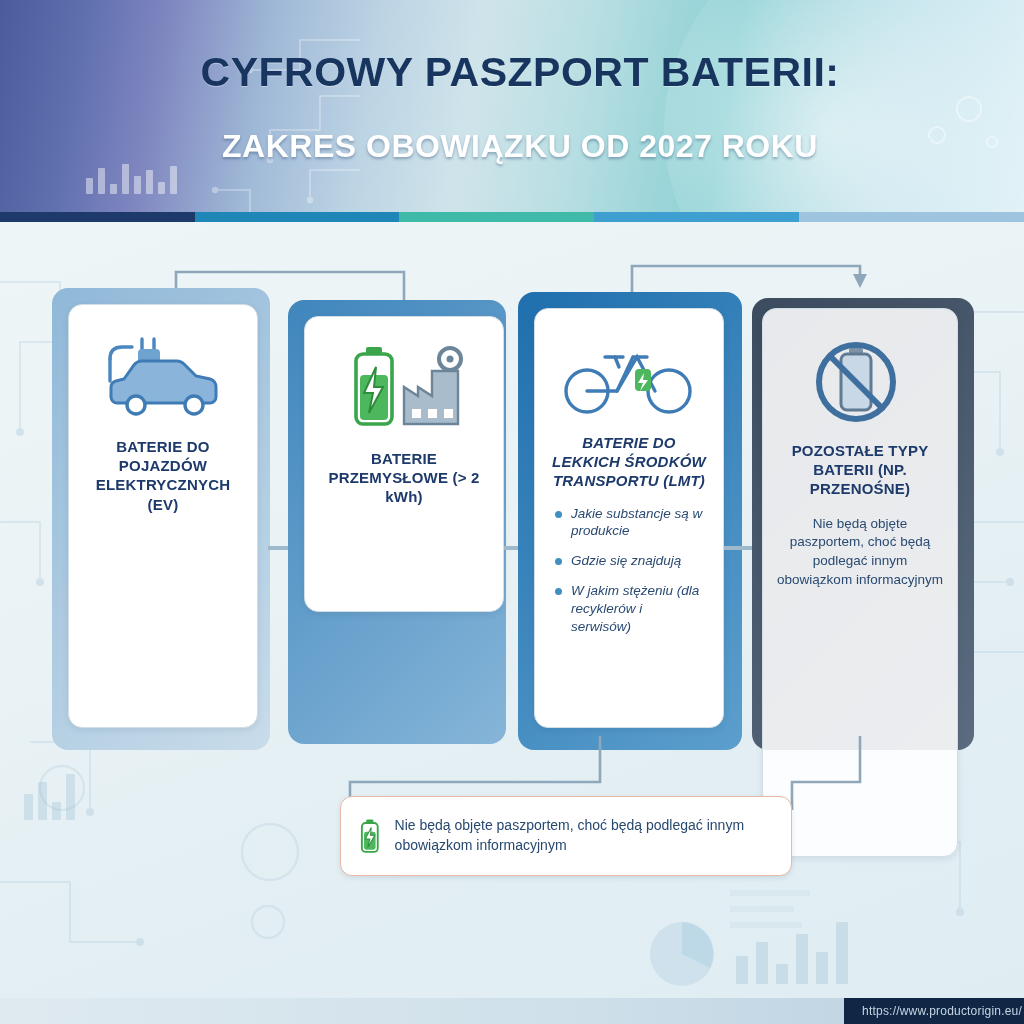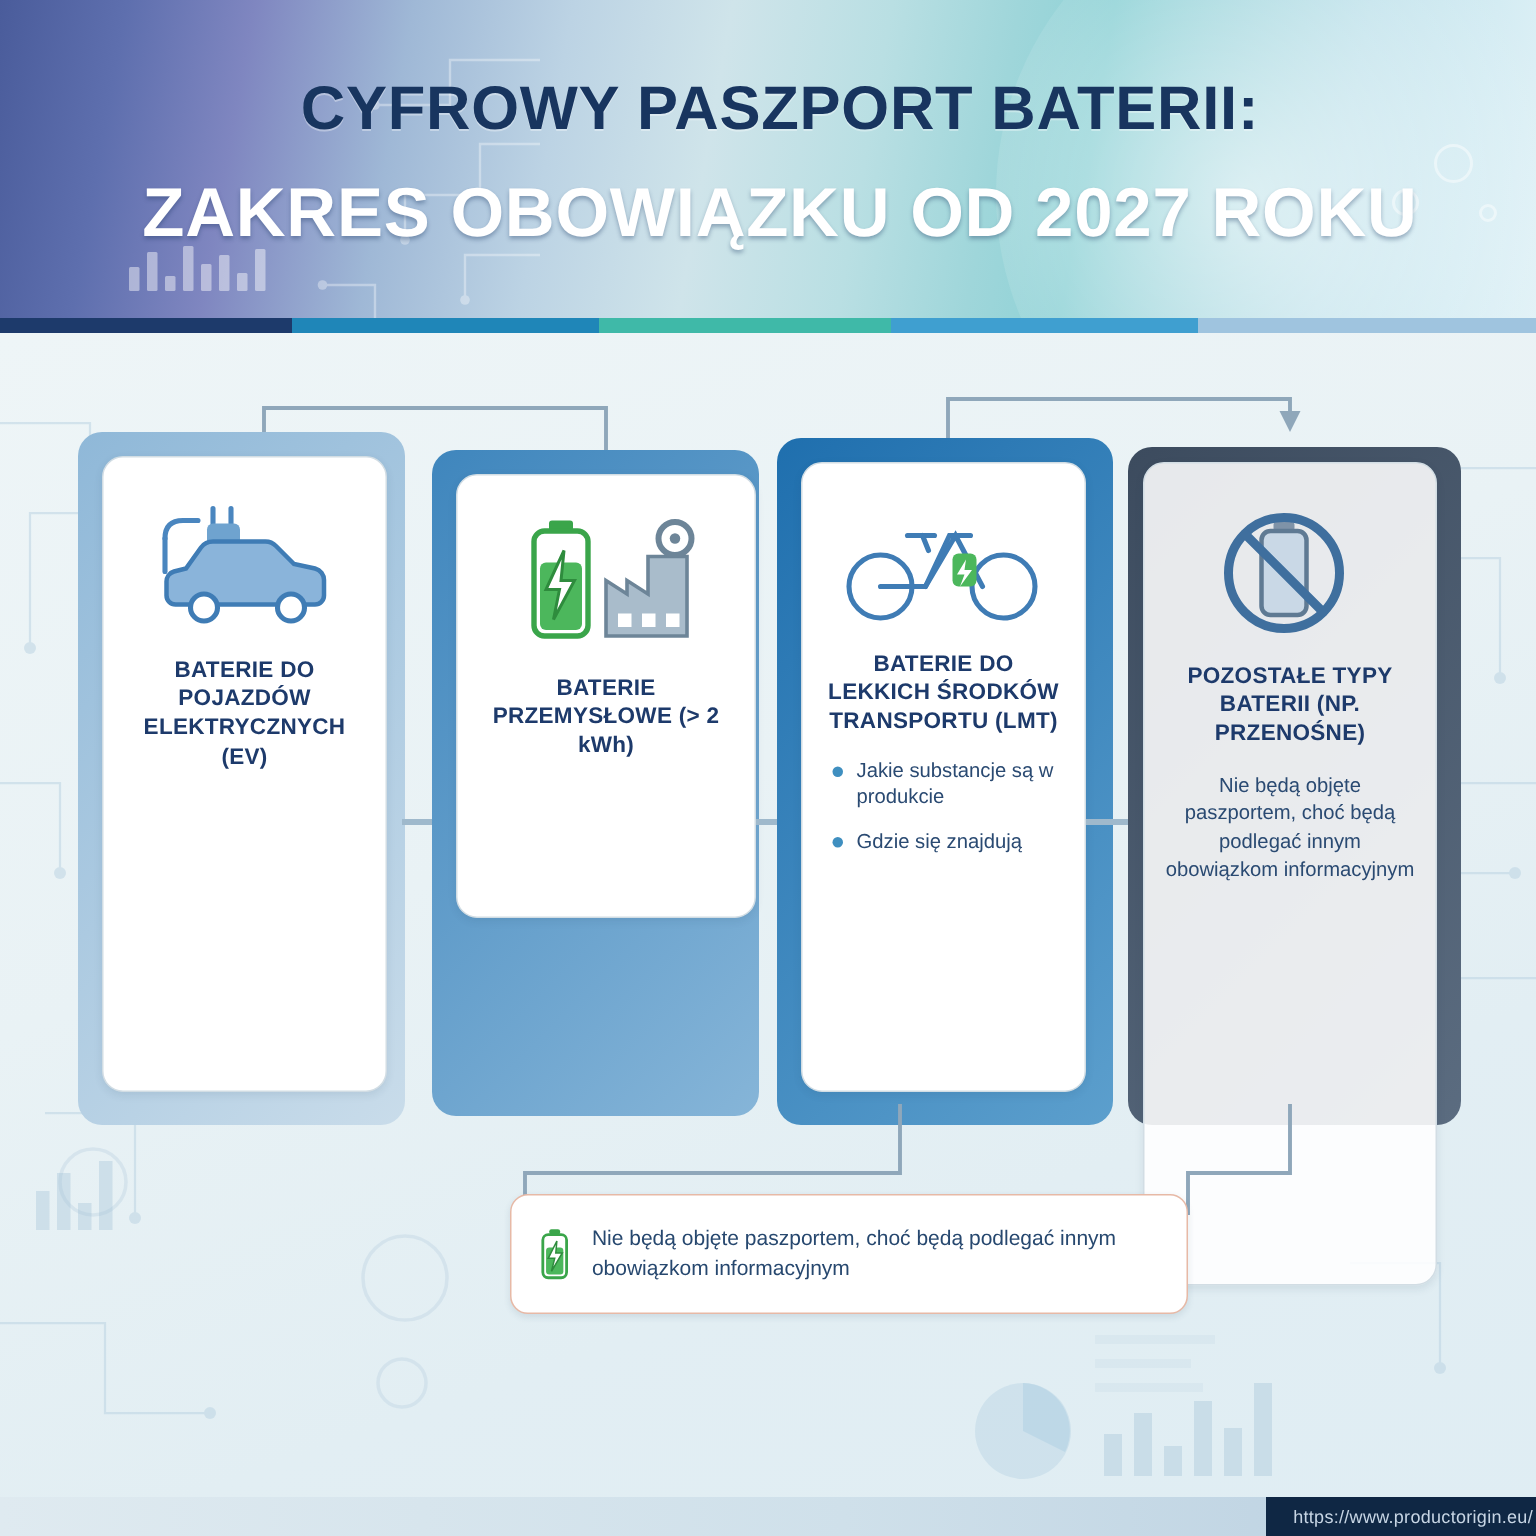--- a/index.html
+++ b/index.html
@@ -57,21 +57,21 @@
     position: absolute; left: 0; width: 1024px; text-align: center;
     font-weight: 700; letter-spacing: .5px;
     line-height: 1;
     padding-left: 16px;
   }
   .title-1 {
     top: 52px; font-size: 41px; color: #18355f;
     text-shadow: 0 1px 0 rgba(255,255,255,0.35);
   }
   .title-2 {
-    top: 118px; font-size: 46px; color: #ffffff;
+    top: 130px; font-size: 32px; color: #ffffff;
     text-shadow: 0 2px 3px rgba(24,53,95,0.35);
   }
 
   .header-rule {
     position: absolute; left: 0; top: 212px; width: 1024px; height: 10px;
     background: linear-gradient(90deg,
       #1d3a6b 0%, #1d3a6b 19%,
       #1f86b8 19%, #1f86b8 39%,
       #3fb9a8 39%, #3fb9a8 58%,
       #3f9fd0 58%, #3f9fd0 78%,
@@ -333,39 +333,40 @@
         <circle cx="114" cy="18" r="11" fill="none" stroke="#6d8598" stroke-width="4"></circle>
         <circle cx="114" cy="18" r="3.5" fill="#6d8598"></circle>
       </svg>
     </div>
     <div class="card-title">BATERIE PRZEMYSŁOWE (&gt; 2 kWh)</div>
   </div>
 
   <div class="conn" style="left:504px;top:546px;width:30px;"></div>
 
   <div class="card-shadow" style="left:518px;top:292px;width:224px;height:458px;background:linear-gradient(135deg,#1f6fae,#5c9fcd);"></div>
-  <div class="card" style="left:534px;top:308px;width:190px;height:420px;">
+  <div class="card" style="left:534px;top:308px;width:190px;height:420px;font-style:italic;">
     <div class="icon-wrap" style="height:96px">
       <svg width="140" height="84" viewBox="0 0 140 84">
         <g stroke="#3f7cb5" stroke-width="3.4" fill="none" stroke-linecap="round">
           <circle cx="28" cy="58" r="21"></circle>
           <circle cx="110" cy="58" r="21"></circle>
           <path d="M28 58 L58 58 L78 24 L96 58"></path>
           <path d="M58 58 L74 24 H88"></path>
           <path d="M46 24 h18"></path>
           <path d="M56 24 L60 34"></path>
         </g>
         <rect x="76" y="36" width="16" height="22" rx="4" fill="#4cb75c"></rect>
         <path d="M85 40 l-6 10 h5 l-3 8 8 -11 h-5 z" fill="#ffffff"></path>
       </svg>
     </div>
     <div class="card-title">BATERIE DO LEKKICH ŚRODKÓW TRANSPORTU (LMT)</div>
     <ul class="bullets">
       <li>Jakie substancje są w produkcie</li>
       <li>Gdzie się znajdują</li>
+      <li>W jakim stężeniu (dla recyklerów i serwisów)</li>
     </ul>
   </div>
 
   <div class="conn" style="left:724px;top:546px;width:30px;"></div>
 
   <div class="card-shadow" style="left:752px;top:298px;width:222px;height:452px;background:linear-gradient(135deg,#3c4b5e,#5b6c80);"></div>
   <div class="card" style="left:762px;top:308px;width:196px;height:549px;background:rgba(255,255,255,0.88);">
     <div class="icon-wrap">
       <svg width="110" height="102" viewBox="0 0 110 102">
         <rect x="44" y="20" width="14" height="6" rx="2" fill="#7f93a8"></rect>

